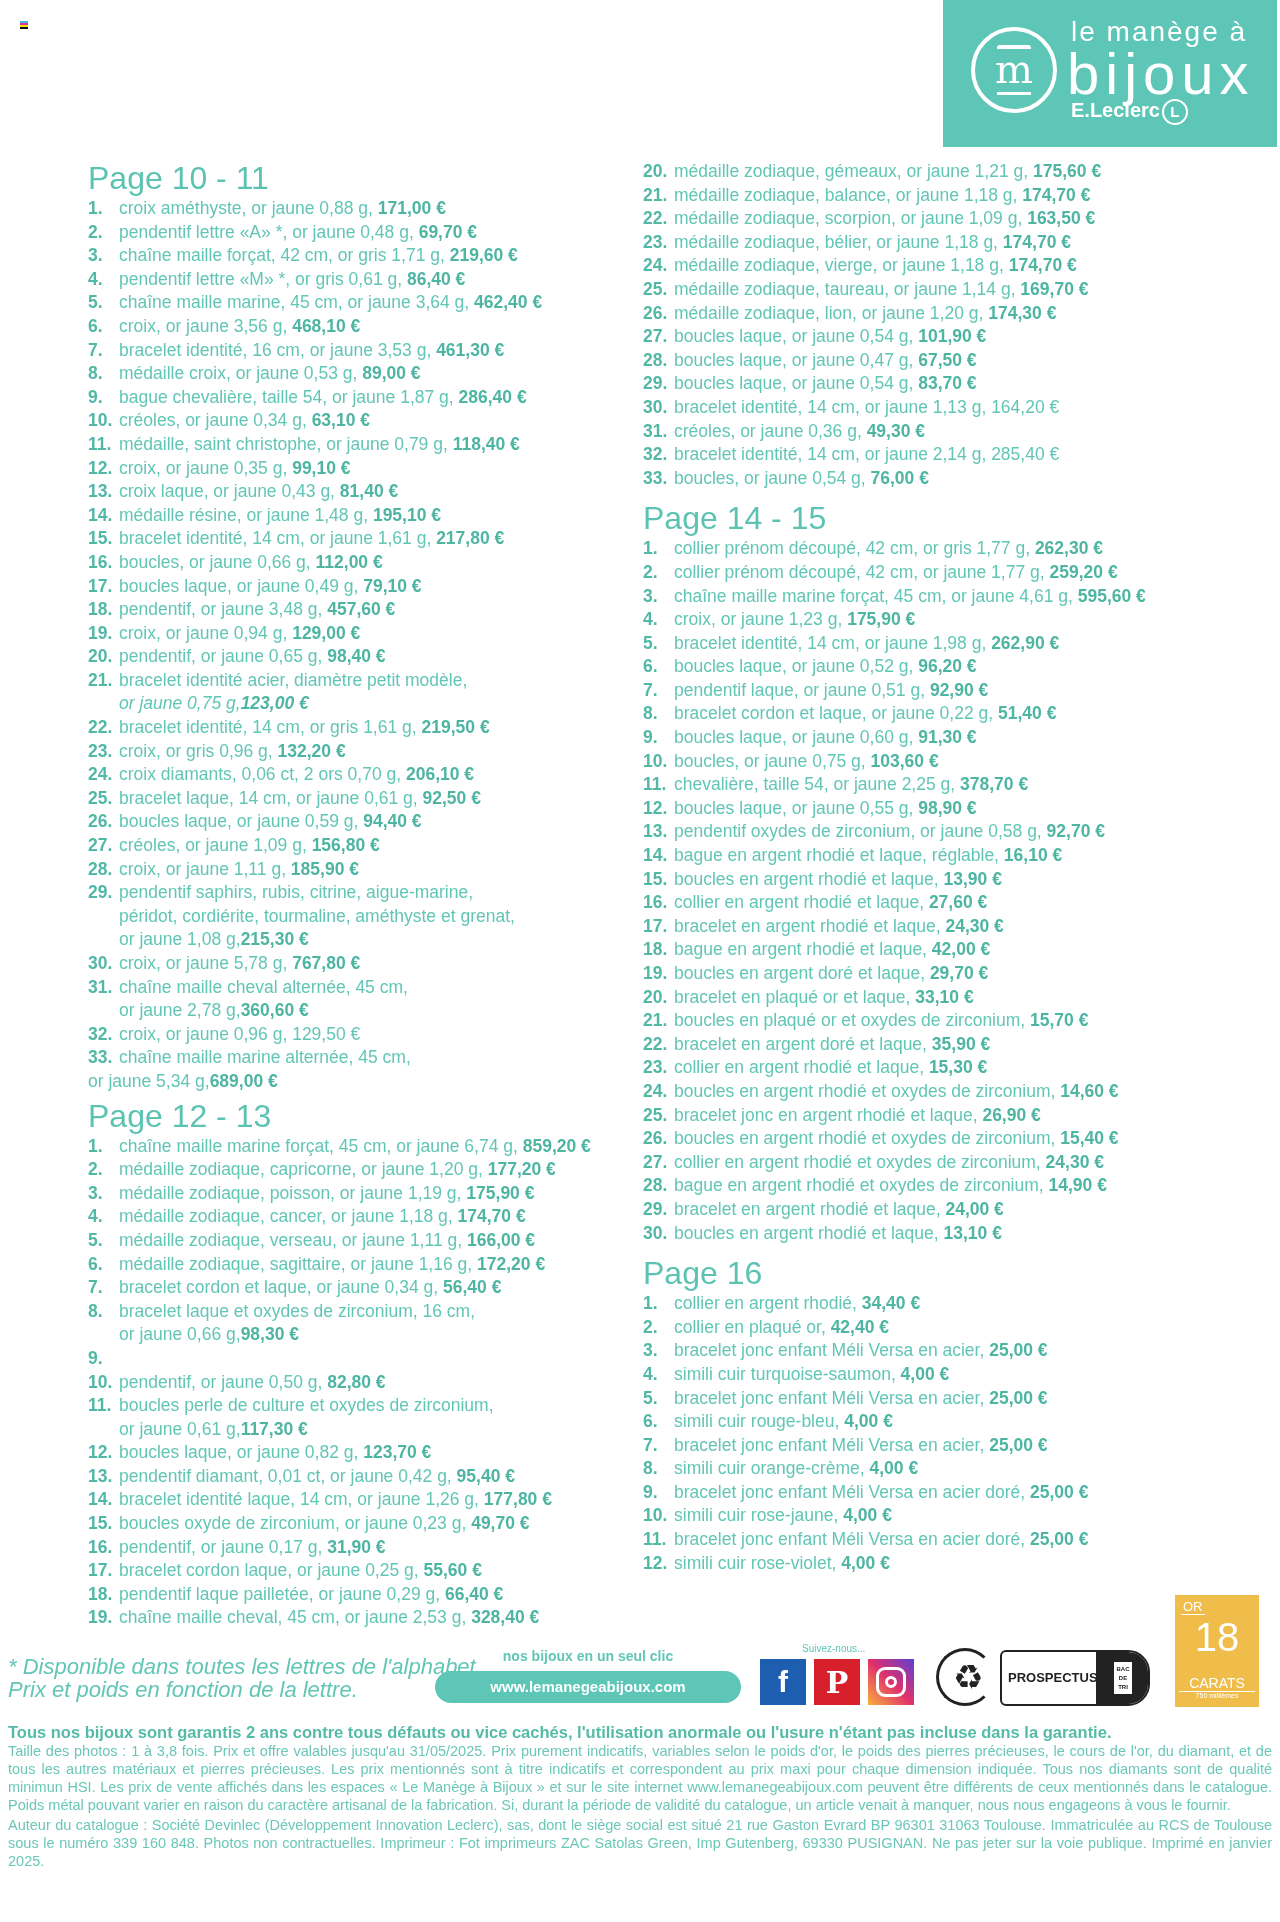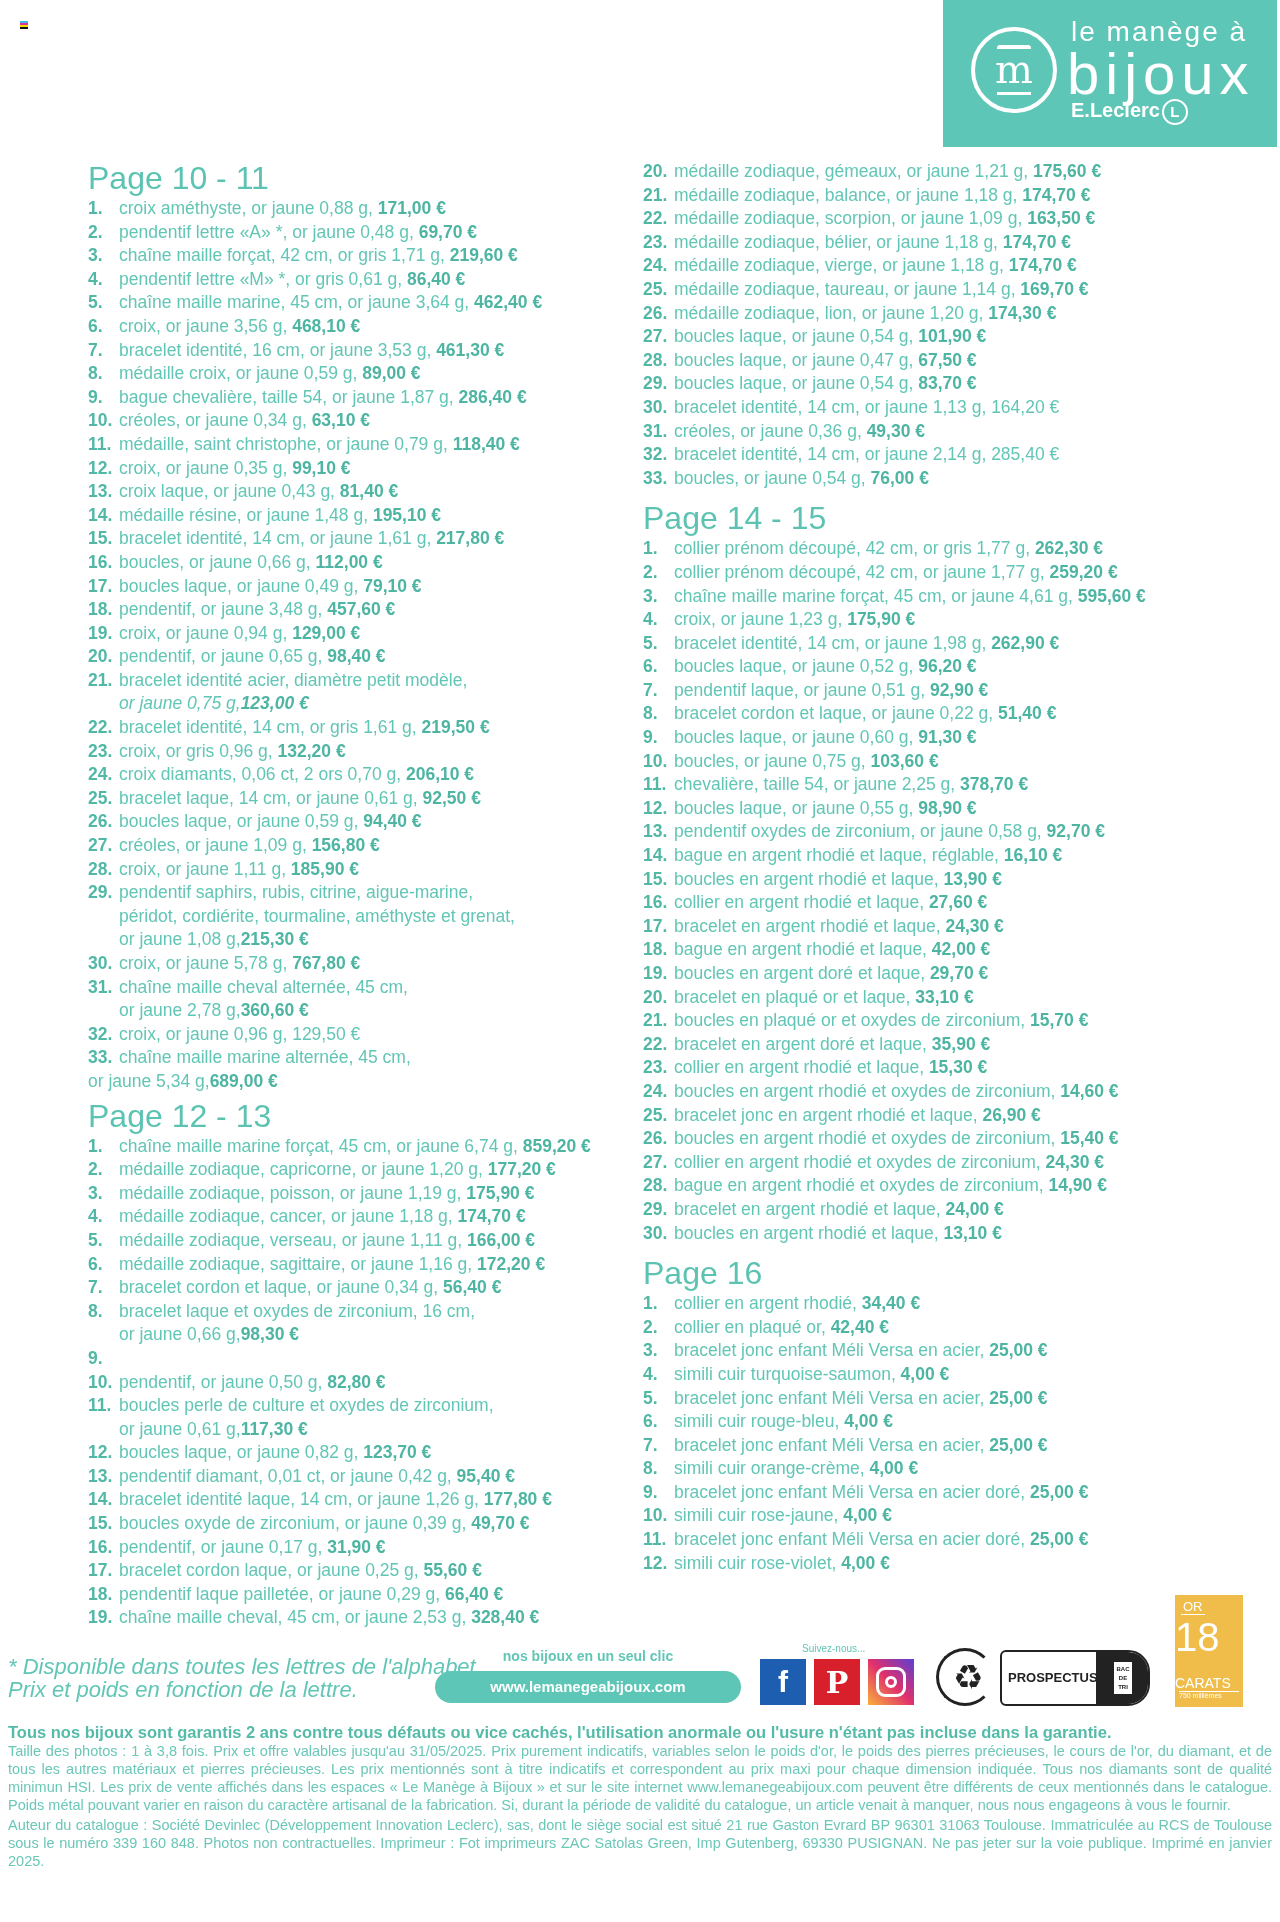--- a/index.html
+++ b/index.html
@@ -46,21 +46,21 @@
   .ic.ig .cam { width: 30px; height: 30px; border: 3px solid #fff; border-radius: 9px; position: relative; }
   .ic.ig .cam::after { content: ""; position: absolute; left: 6px; top: 6px; width: 12px; height: 12px; border: 3px solid #fff; border-radius: 50%; box-sizing: border-box; }
 
   .triman { position: absolute; left: 936px; top: 1648px; width: 58px; height: 58px; border: 3px solid #222; border-radius: 50%; border-right-color: transparent; }
   .triman span { position: absolute; left: 14px; top: 6px; font-size: 34px; color: #222; line-height: 40px; }
   .prospectus { position: absolute; left: 1000px; top: 1650px; width: 150px; height: 56px; border: 2px solid #222; border-radius: 6px 22px 22px 6px; overflow: hidden; background: #fff; }
   .prospectus .lbl { position: absolute; left: 6px; top: 0; line-height: 52px; font-size: 13px; font-weight: bold; color: #222; font-family: "Liberation Sans Narrow", "Liberation Sans", sans-serif; }
   .prospectus .bin { position: absolute; right: 0; top: 0; width: 52px; height: 56px; background: #222; }
   .prospectus .bin span { position: absolute; left: 18px; top: 10px; width: 18px; height: 32px; background: #fff; color: #222; font-size: 6px; line-height: 9px; text-align: center; font-weight: bold; padding-top: 3px; }
 
-  .carats { position: absolute; left: 1175px; top: 1595px; width: 68px; height: 112px; background: #f0bd4a; color: #fff; }
+  .carats { position: absolute; left: 1175px; top: 1595px; width: 84px; height: 112px; background: #f0bd4a; color: #fff; text-align: center; }
   .carats .or { position: absolute; left: 6px; top: 4px; font-size: 13px; border-bottom: 1px solid #fff; padding: 0 2px; }
   .carats .n { position: absolute; left: 0; right: 0; top: 6px; font-size: 40px; line-height: 72px; font-weight: 300; }
   .carats .c { position: absolute; left: 0; right: 0; top: 80px; font-size: 14px; }
   .carats .m { position: absolute; left: 4px; right: 4px; top: 96px; font-size: 7px; border-top: 1px solid #fff; }
 
   .legal { position: absolute; left: 8px; top: 1722px; width: 1264px; color: #6bc7b8; }
   .legal .strong { font-weight: bold; font-size: 16.5px; line-height: 20px; color: #55bba9; }
   .legal p { font-size: 14.5px; line-height: 18px; text-align: justify; }
   .legal p.b { margin-top: 2px; }
 </style>
@@ -112,21 +112,21 @@
         <li class="item">
           <span class="num">6.</span>
           <span class="txt"><span>croix, or jaune 3,56 g, </span><span class="price">468,10 €</span></span>
         </li>
         <li class="item">
           <span class="num">7.</span>
           <span class="txt"><span>bracelet identité, 16 cm, or jaune 3,53 g, </span><span class="price">461,30 €</span></span>
         </li>
         <li class="item">
           <span class="num">8.</span>
-          <span class="txt"><span>médaille croix, or jaune 0,59 g, </span><span class="price">89,00 €</span></span>
+          <span class="txt"><span>médaille croix, or jaune 0,53 g, </span><span class="price">89,00 €</span></span>
         </li>
         <li class="item">
           <span class="num">9.</span>
           <span class="txt"><span>bague chevalière, taille 54, or jaune 1,87 g, </span><span class="price">286,40 €</span></span>
         </li>
         <li class="item">
           <span class="num">10.</span>
           <span class="txt"><span>créoles, or jaune 0,34 g, </span><span class="price">63,10 €</span></span>
         </li>
         <li class="item">
@@ -303,21 +303,21 @@
         <li class="item">
           <span class="num">13.</span>
           <span class="txt"><span>pendentif diamant, 0,01 ct, or jaune 0,42 g, </span><span class="price">95,40 €</span></span>
         </li>
         <li class="item">
           <span class="num">14.</span>
           <span class="txt"><span>bracelet identité laque, 14 cm, or jaune 1,26 g, </span><span class="price">177,80 €</span></span>
         </li>
         <li class="item">
           <span class="num">15.</span>
-          <span class="txt"><span>boucles oxyde de zirconium, or jaune 0,39 g, </span><span class="price">49,70 €</span></span>
+          <span class="txt"><span>boucles oxyde de zirconium, or jaune 0,23 g, </span><span class="price">49,70 €</span></span>
         </li>
         <li class="item">
           <span class="num">16.</span>
           <span class="txt"><span>pendentif, or jaune 0,17 g, </span><span class="price">31,90 €</span></span>
         </li>
         <li class="item">
           <span class="num">17.</span>
           <span class="txt"><span>bracelet cordon laque, or jaune 0,25 g, </span><span class="price">55,60 €</span></span>
         </li>
         <li class="item">

